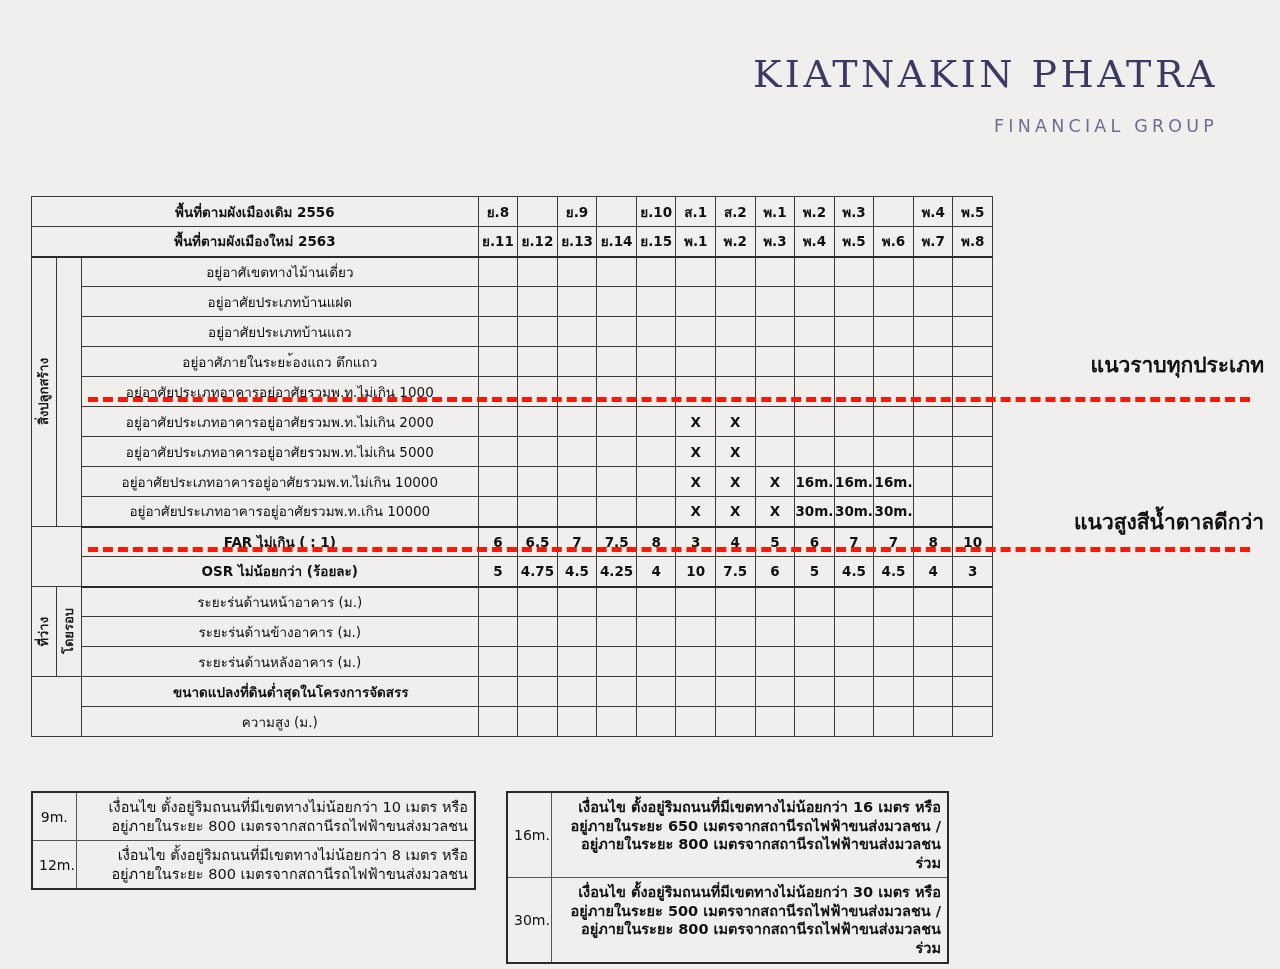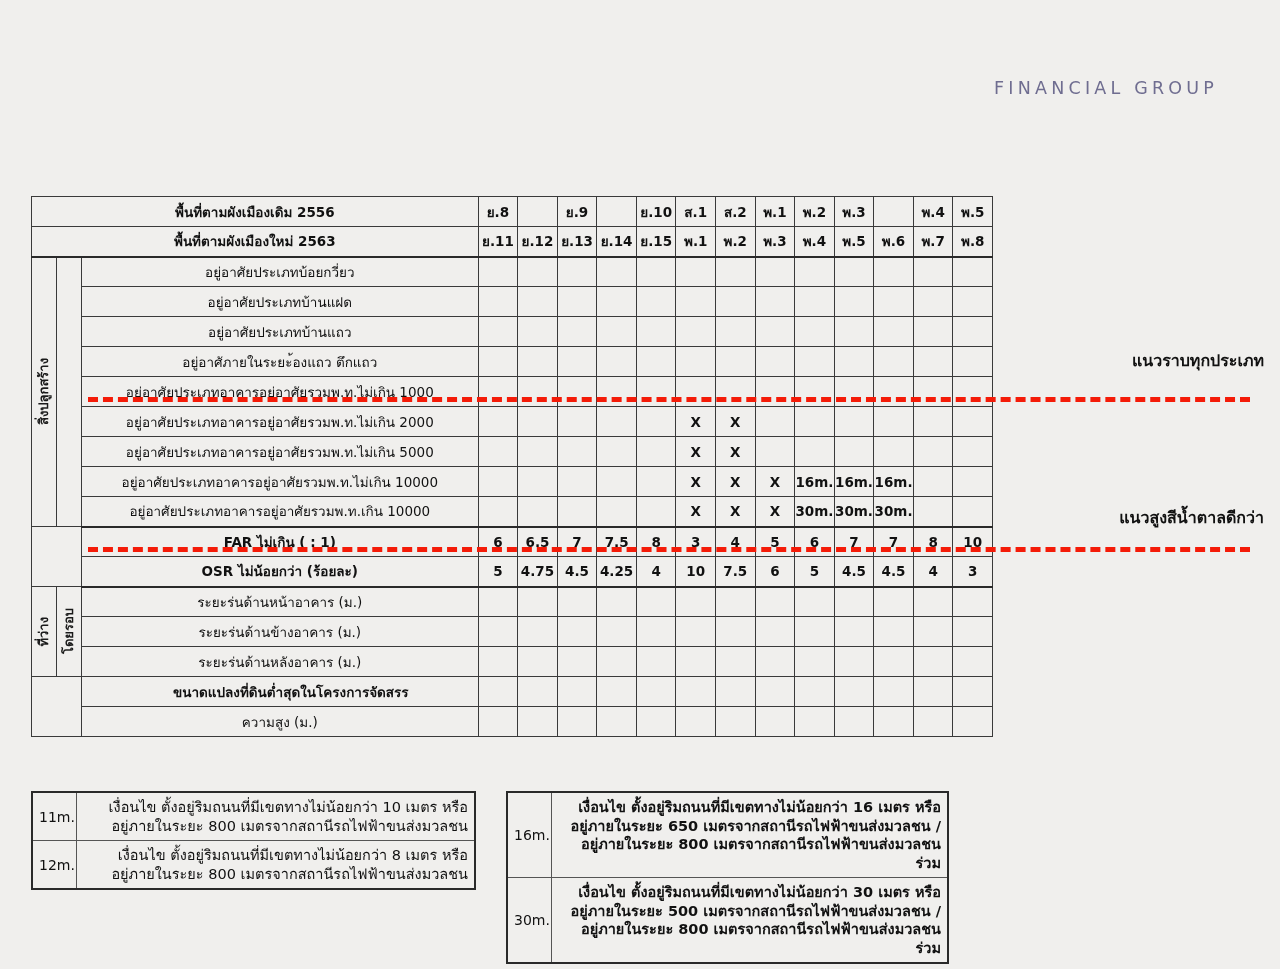--- a/index.html
+++ b/index.html
@@ -125,21 +125,21 @@
     border-top: 5px dashed #f41b08;
     z-index: 30;
     pointer-events: none;
   }
   #dash-top    { left: 88px;  width: 1162px; top: 397px; }
   #dash-bottom { left: 88px;  width: 1162px; top: 547px; }
 
   
   .annot {
     position: absolute;
-    font-size: 16px;
+    font-size: 21px;
     font-weight: 700;
     color: #111;
     white-space: nowrap;
     right: 16px;
     text-align: right;
   }
   #annot-top { top: 348px; }
   #annot-bottom { top: 505px; }
 
   
@@ -173,20 +173,21 @@
   #legend-right { left: 506px; top: 791px; width: 441px; }
   #legend-left td.txt { width: 399px; }
   #legend-right td.txt { width: 397px; font-weight: bold; }
 </style>
 </head>
 <body>
 
 <div id="page">
 
   <div id="logo">
+    <div class="brand">KIATNAKIN PHATRA</div>
     <div class="sub">FINANCIAL GROUP</div>
   </div>
 
   <div id="table-wrap">
     <table class="grid">
       <colgroup>
         <col class="c-rot">
           <col class="c-rot2">
           <col class="c-label">
         <col class="c-data">
@@ -234,21 +235,21 @@
             <td class="data red">พ.5</td>
             <td class="data red">พ.6</td>
             <td class="data red">พ.7</td>
             <td class="data red outer-right">พ.8</td>
           </tr>
           <tr>
             <td class="rotcell outer-left" rowspan="9">
               <span>สิ่งปลูกสร้าง</span>
             </td>
             <td rowspan="9"></td>
-            <td class="rowlabel">อยู่อาศัยประเภทบ้อยกวี่ยว</td>
+            <td class="rowlabel">อยู่อาศัเขตทางไม้านเดี่ยว</td>
             <td class="data empty sep-left"></td>
             <td class="data empty"></td>
             <td class="data empty"></td>
             <td class="data empty"></td>
             <td class="data empty sep-right"></td>
             <td class="data empty"></td>
             <td class="data empty"></td>
             <td class="data empty"></td>
             <td class="data empty"></td>
             <td class="data empty"></td>
@@ -510,21 +511,21 @@
 
   <div class="dashline" id="dash-top"></div>
   <div class="dashline" id="dash-bottom"></div>
 
   <div class="annot" id="annot-top">แนวราบทุกประเภท</div>
   <div class="annot" id="annot-bottom">แนวสูงสีน้ำตาลดีกว่า</div>
 
   <table class="legend" id="legend-left">
     <tbody id="legend-left-body">
         <tr>
-          <td class="key">11m.</td>
+          <td class="key">9m.</td>
           <td class="txt">
             <div>เงื่อนไข ตั้งอยู่ริมถนนที่มีเขตทางไม่น้อยกว่า 10 เมตร หรือ</div>
             <div>อยู่ภายในระยะ 800 เมตรจากสถานีรถไฟฟ้าขนส่งมวลชน</div>
           </td>
         </tr>
         <tr>
           <td class="key">12m.</td>
           <td class="txt">
             <div>เงื่อนไข ตั้งอยู่ริมถนนที่มีเขตทางไม่น้อยกว่า 8 เมตร หรือ</div>
             <div>อยู่ภายในระยะ 800 เมตรจากสถานีรถไฟฟ้าขนส่งมวลชน</div>

